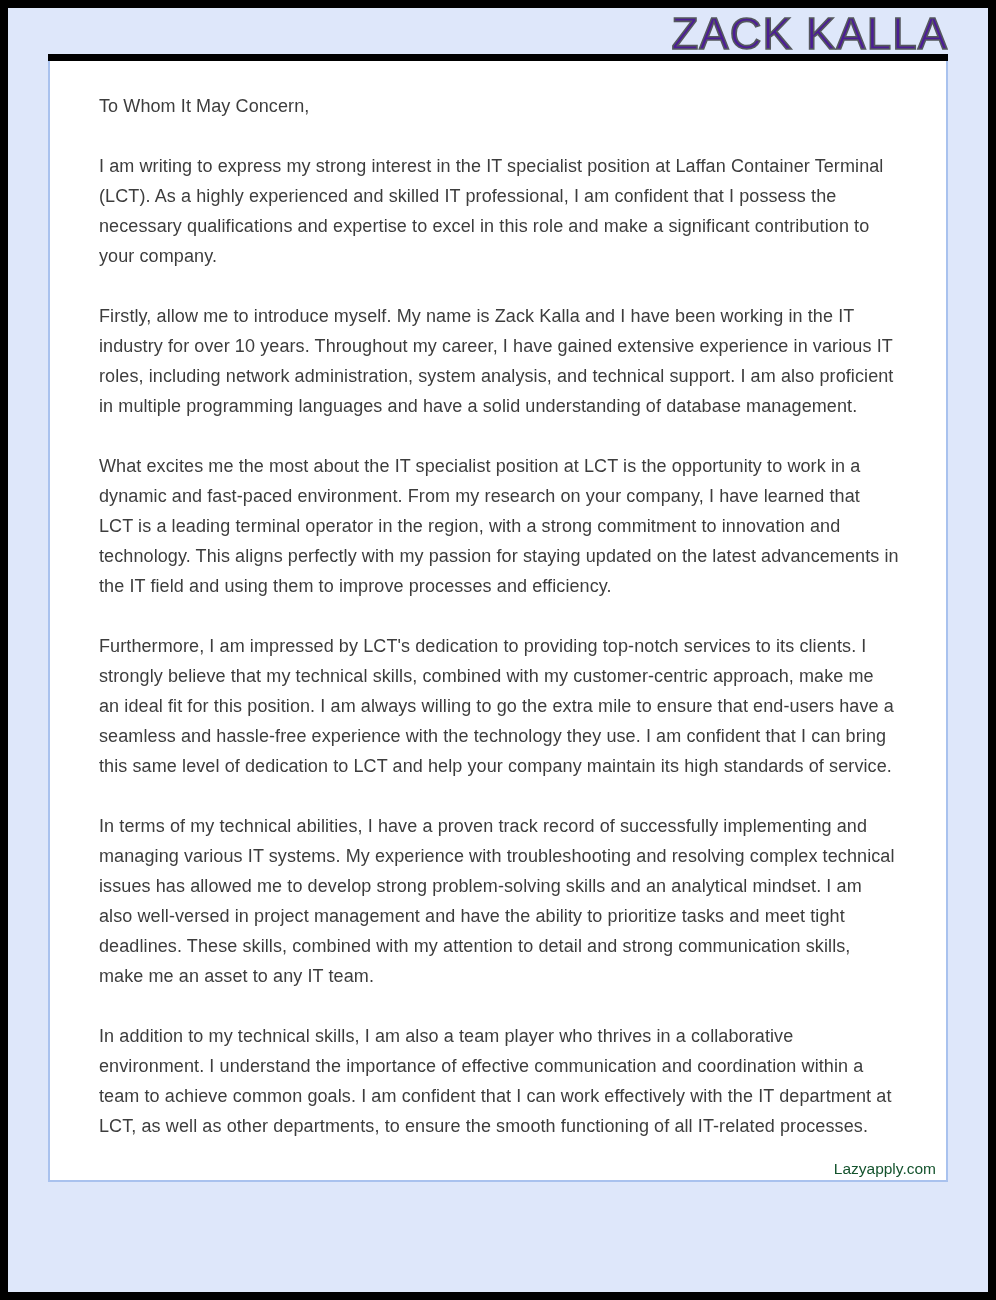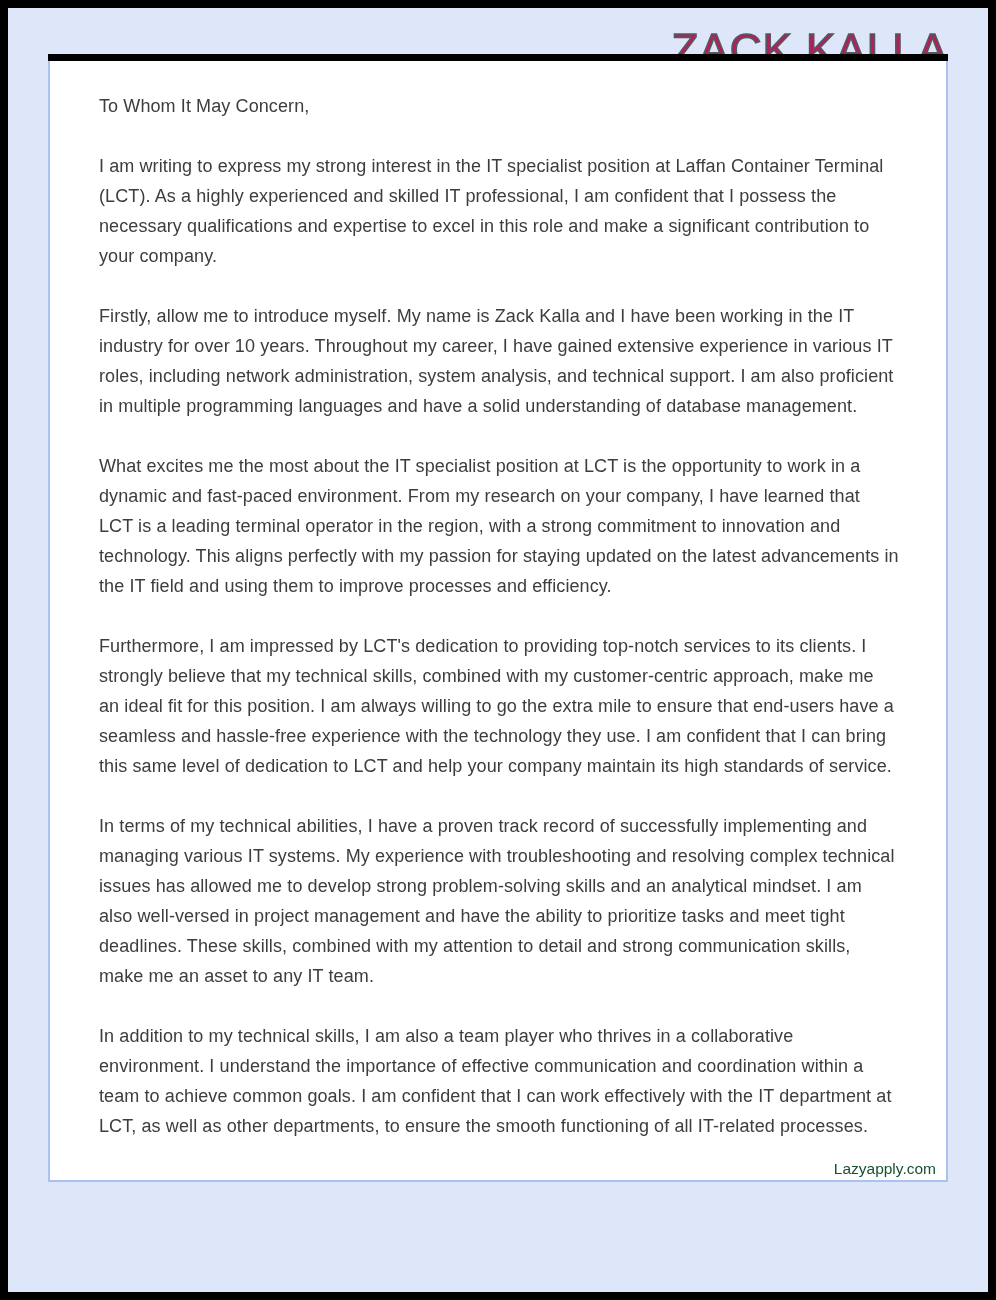--- a/index.html
+++ b/index.html
@@ -17,28 +17,28 @@
   .page-inner {
     position: absolute;
     left: 8px;
     top: 8px;
     right: 8px;
     bottom: 8px;
     background: #dee7fa;
   }
   .author-name {
     position: absolute;
-    top: 18px;
+    top: 2px;
     right: 40px;
     height: 46px;
     line-height: 48px;
     font-size: 44px;
     letter-spacing: 1px;
     font-weight: 400;
-    color: #be185d;
+    color: #4c1d95;
     -webkit-text-stroke: 1.6px #55585e;
     white-space: nowrap;
   }
   .divider-bar {
     position: absolute;
     left: 40px;
     top: 46px;
     width: 900px;
     height: 7px;
     background: #000000;

